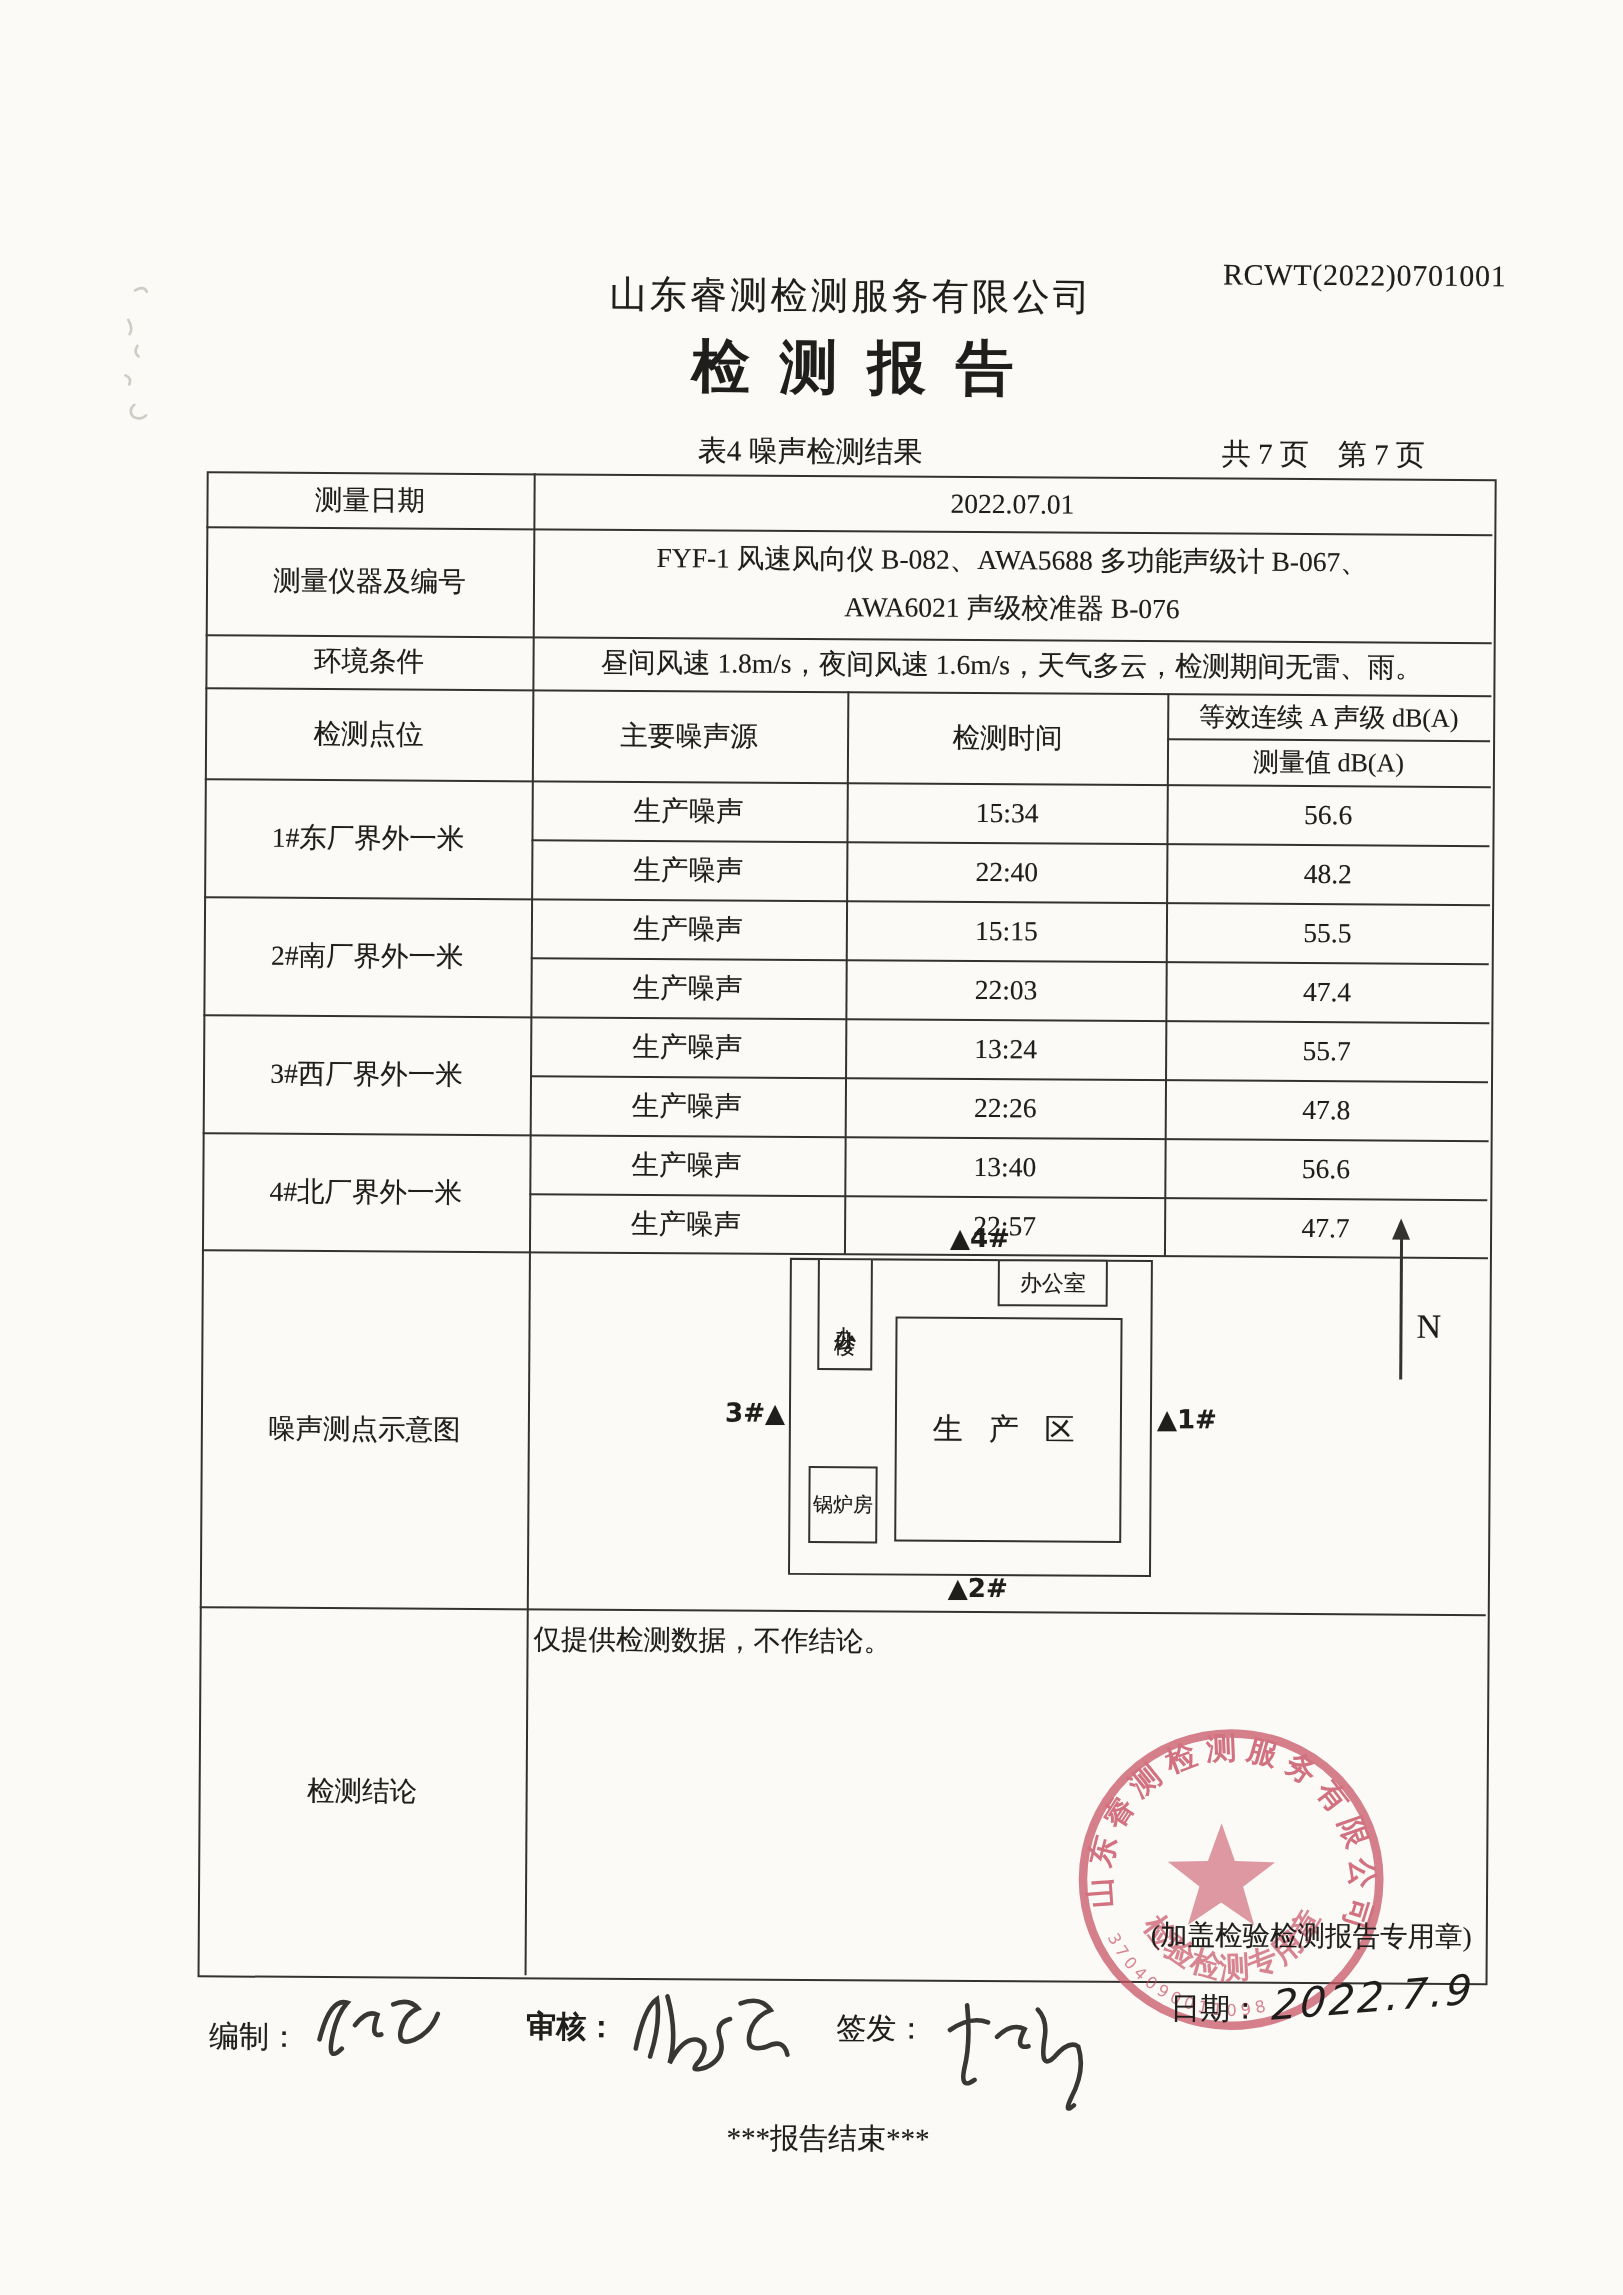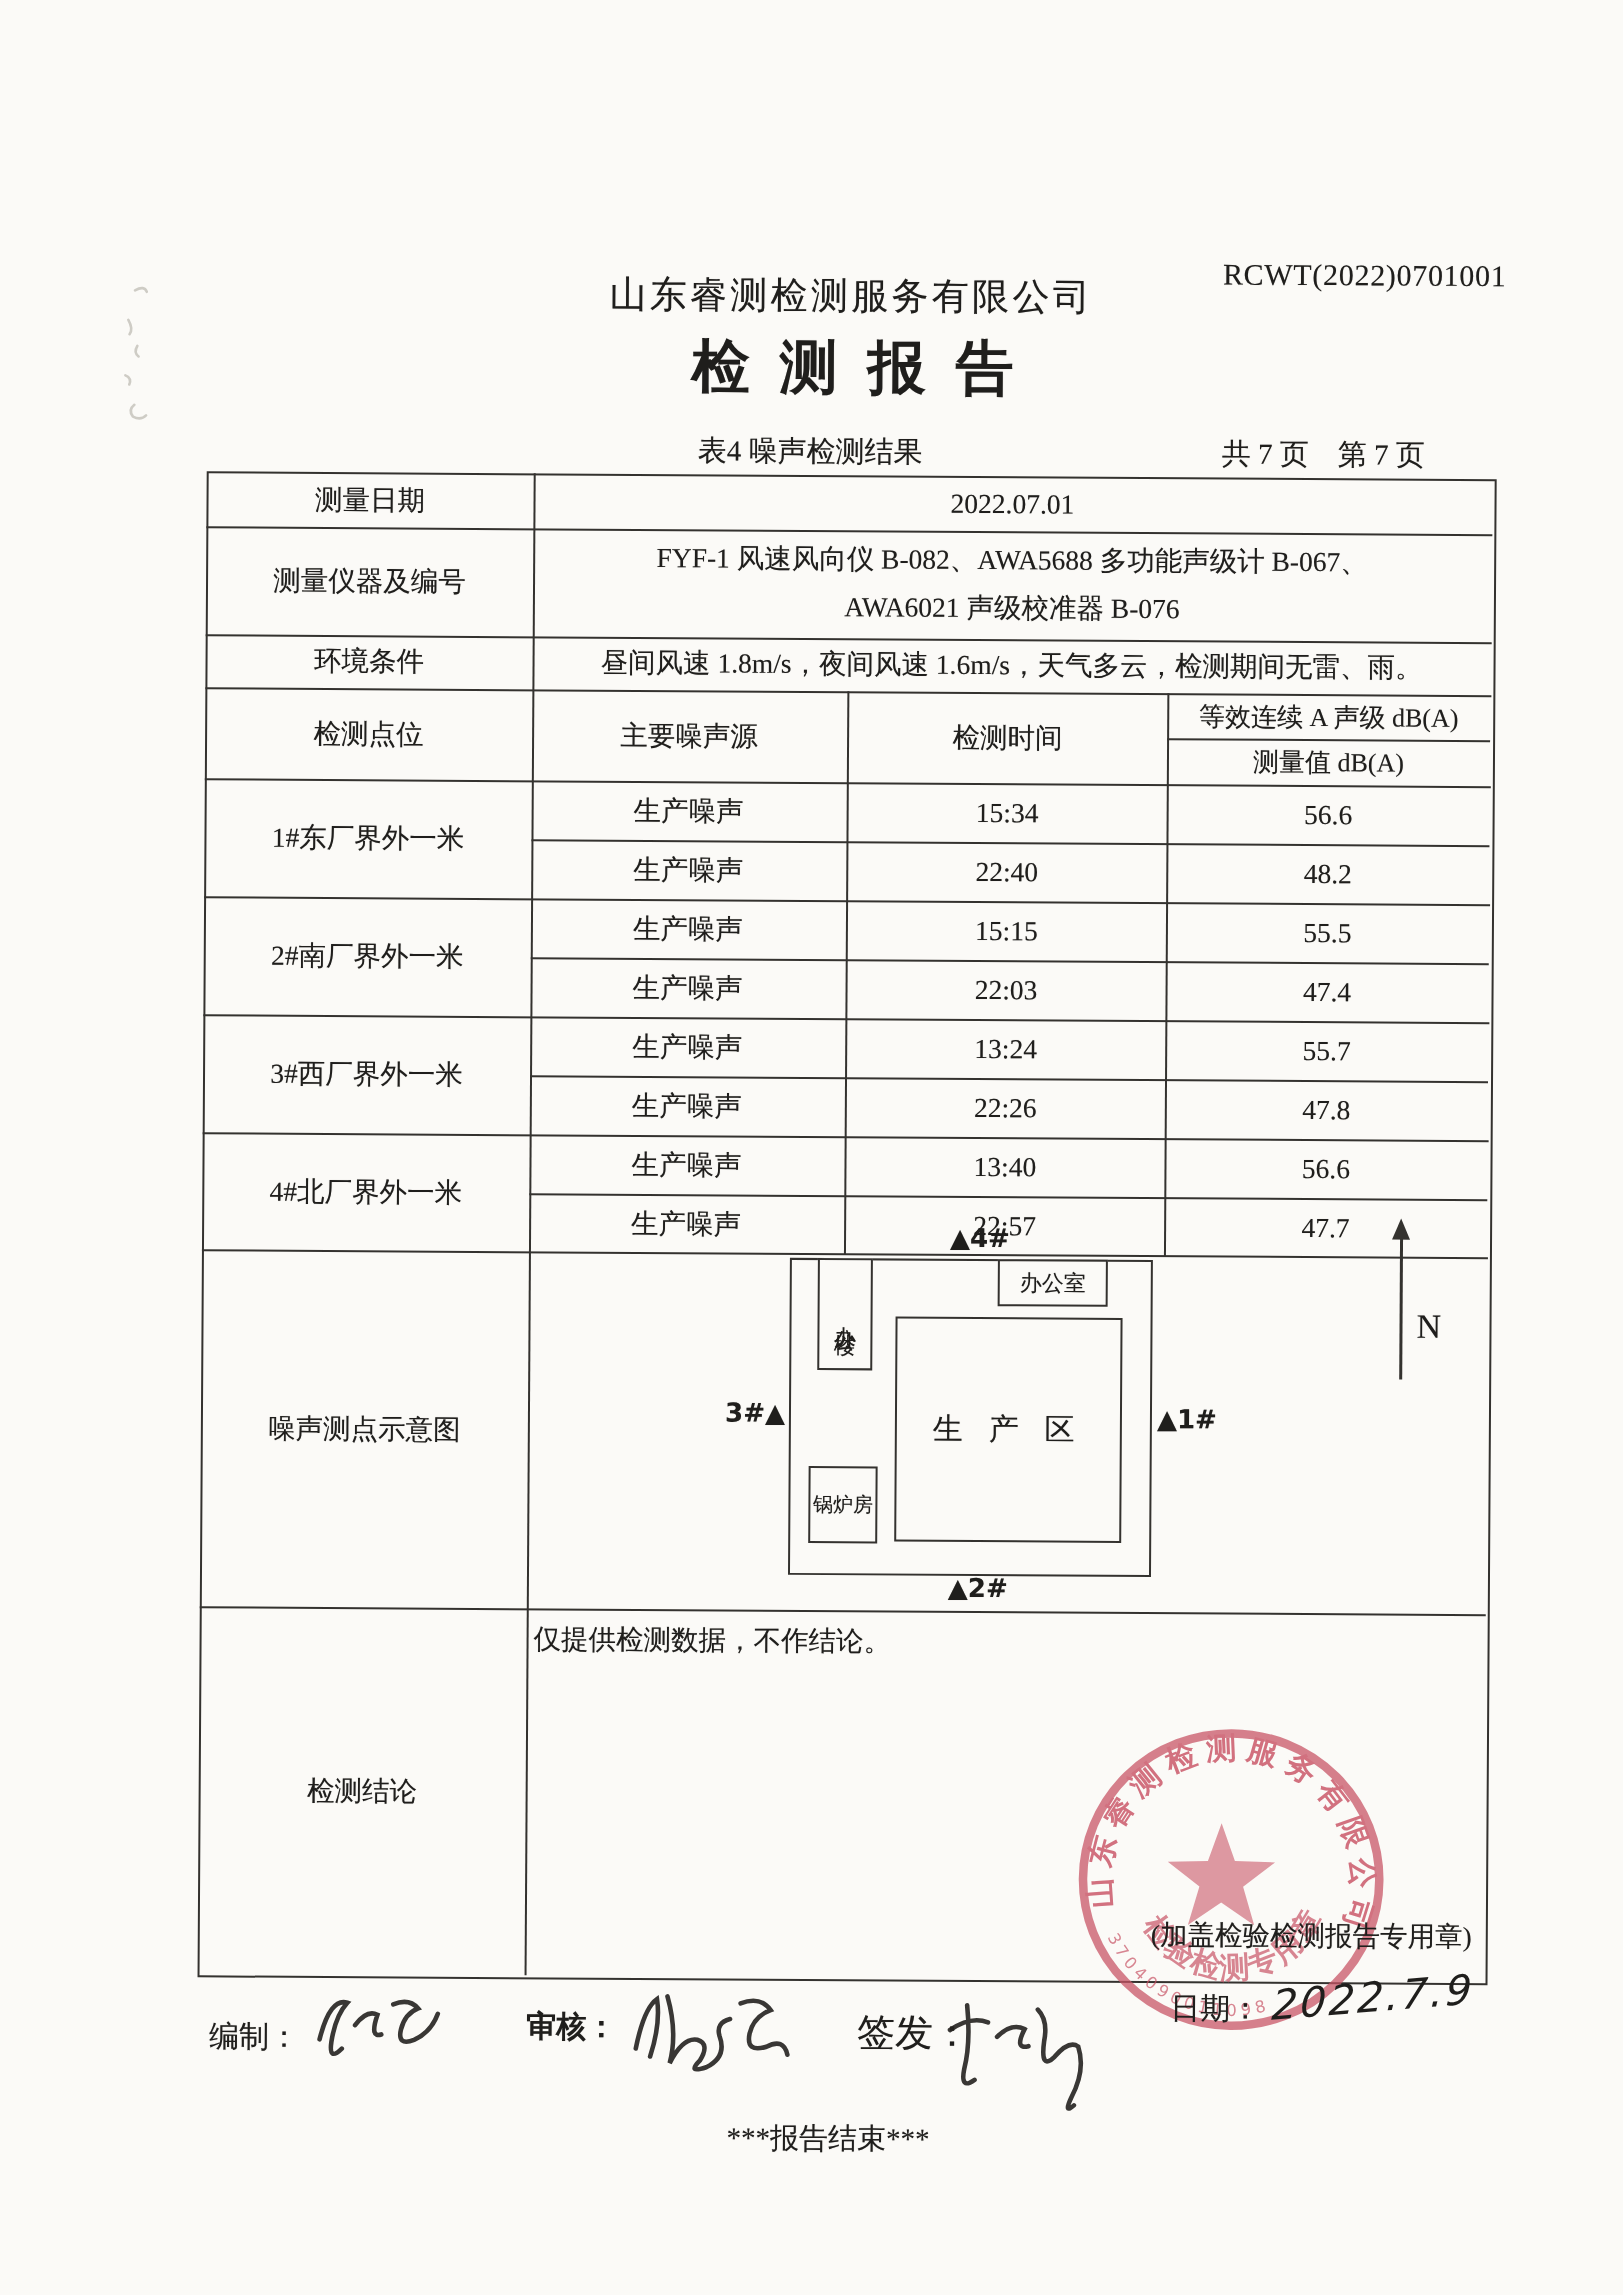--- a/index.html
+++ b/index.html
@@ -168,21 +168,21 @@
   <div class="t soft" style="left:216px; top:2011px; font-size:30px;margin-top:12px;">编制：</div>
   <svg style="position:absolute; left:308px; top:1978px;" width="151" height="105" viewBox="0 0 230 160">
     <path d="M28,98 Q44,34 70,42 Q52,62 46,102 Q42,132 62,112 M82,76 Q100,52 116,60 Q104,96 122,90 M140,44 Q164,34 178,50 Q158,58 152,82 Q146,108 172,98 Q198,86 208,58" stroke="#23211f" stroke-width="7" fill="none" stroke-linecap="round" opacity="0.9"></path>
   </svg>
 
   <div class="t soft" style="left:533px; top:2011px; font-size:30px;font-weight:bold;">审核：</div>
   <svg style="position:absolute; left:627px; top:1971px;" width="183" height="118" viewBox="0 0 280 180">
     <path d="M24,120 Q36,58 56,44 Q62,82 46,132 M72,40 Q88,96 76,142 Q96,102 118,106 Q138,112 122,138 Q102,158 132,148 Q164,132 152,100 Q146,80 168,74 M184,50 Q214,38 230,60 Q204,70 198,96 Q192,126 224,116 Q250,102 256,128" stroke="#23211f" stroke-width="7" fill="none" stroke-linecap="round" opacity="0.9"></path>
   </svg>
 
-  <div class="t soft" style="left:843px; top:2011px; font-size:38px;margin-left:21px;">签发：</div>
+  <div class="t soft" style="left:843px; top:2011px; font-size:30px;">签发：</div>
   <svg style="position:absolute; left:937px; top:1982px;" width="177" height="144" viewBox="0 0 270 220">
     <path d="M30,72 Q62,50 88,60 M56,34 Q62,92 52,132 Q46,164 68,148 M102,82 Q124,60 144,70 Q128,102 150,96 M164,40 Q180,56 174,88 Q168,134 190,112 Q212,86 226,96 Q238,132 216,174 Q204,200 220,186" stroke="#23211f" stroke-width="7" fill="none" stroke-linecap="round" opacity="0.9"></path>
   </svg>
 
   <div class="t soft" style="left:1177px; top:1989px; font-size:30px; z-index:6;">日期：</div>
   <div class="t hand" style="left:1278px; top:1971px; font-size:41px; transform:rotate(-5deg) skewX(-8deg); letter-spacing:2.6px; z-index:6;">2022.7.9</div>
 
   <div class="t soft" style="left:672px; top:2122px; width:327px; text-align:center; font-size:29px;">***报告结束***</div>
 
 </div>

